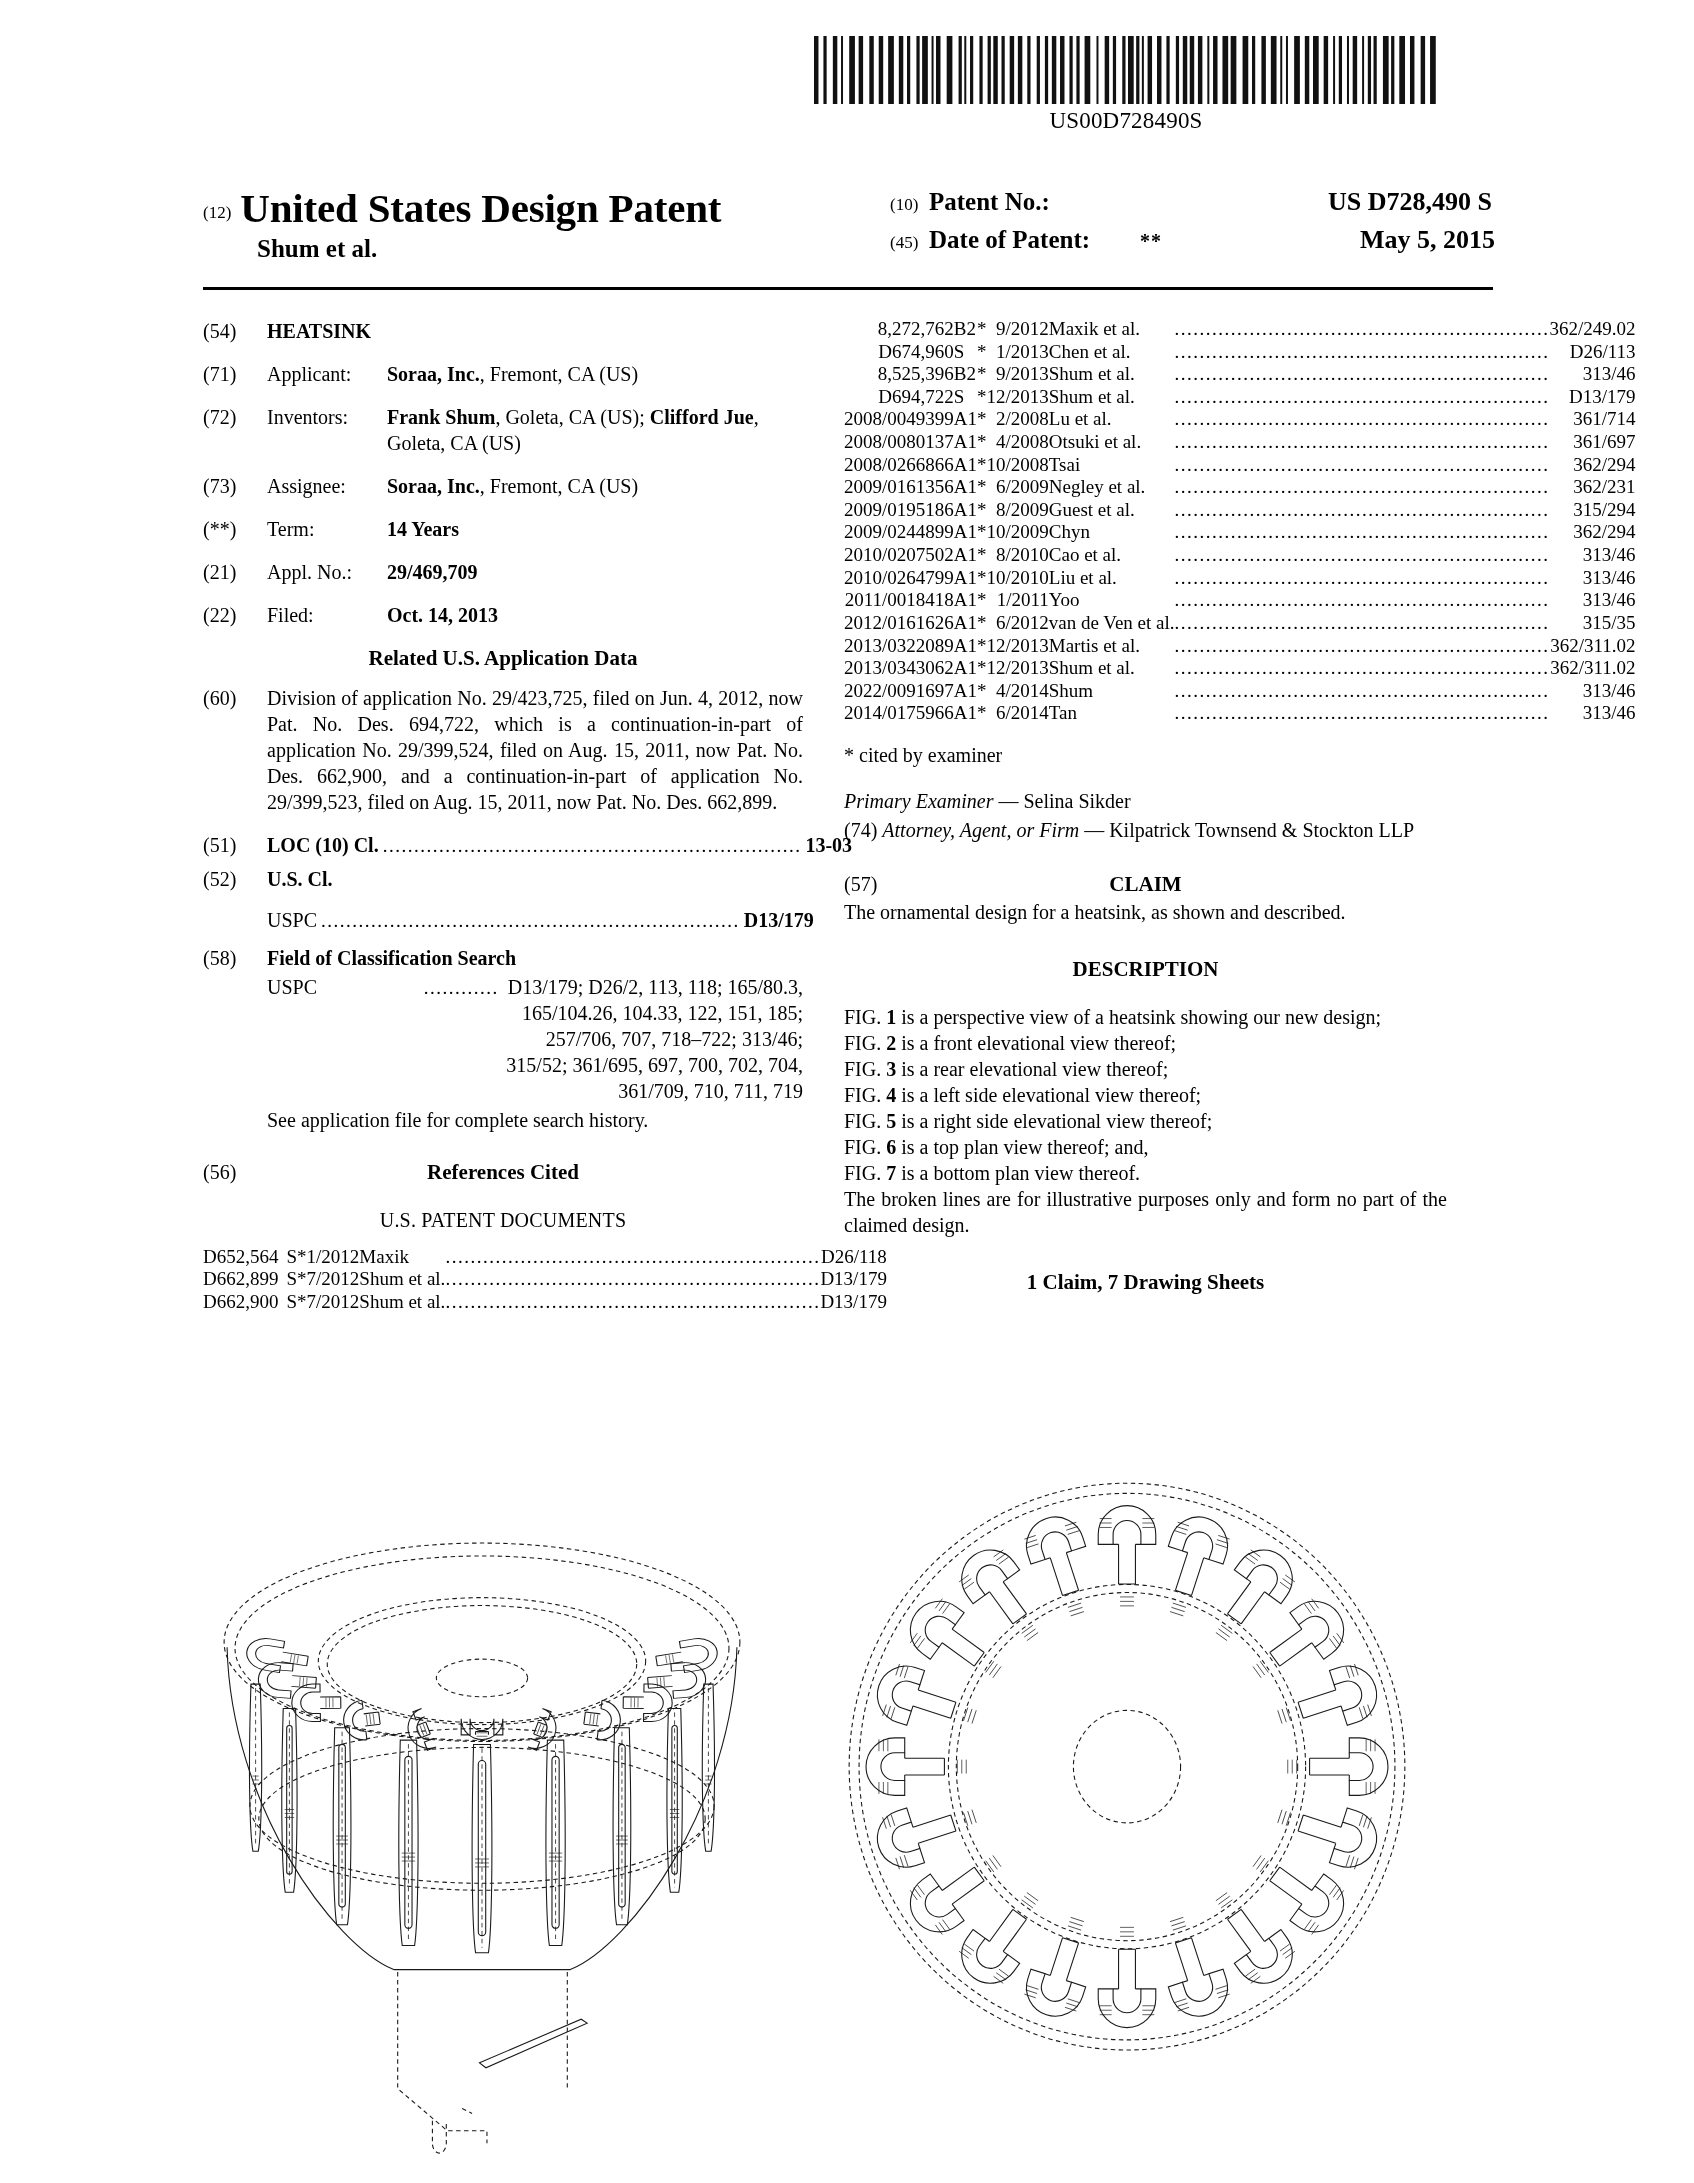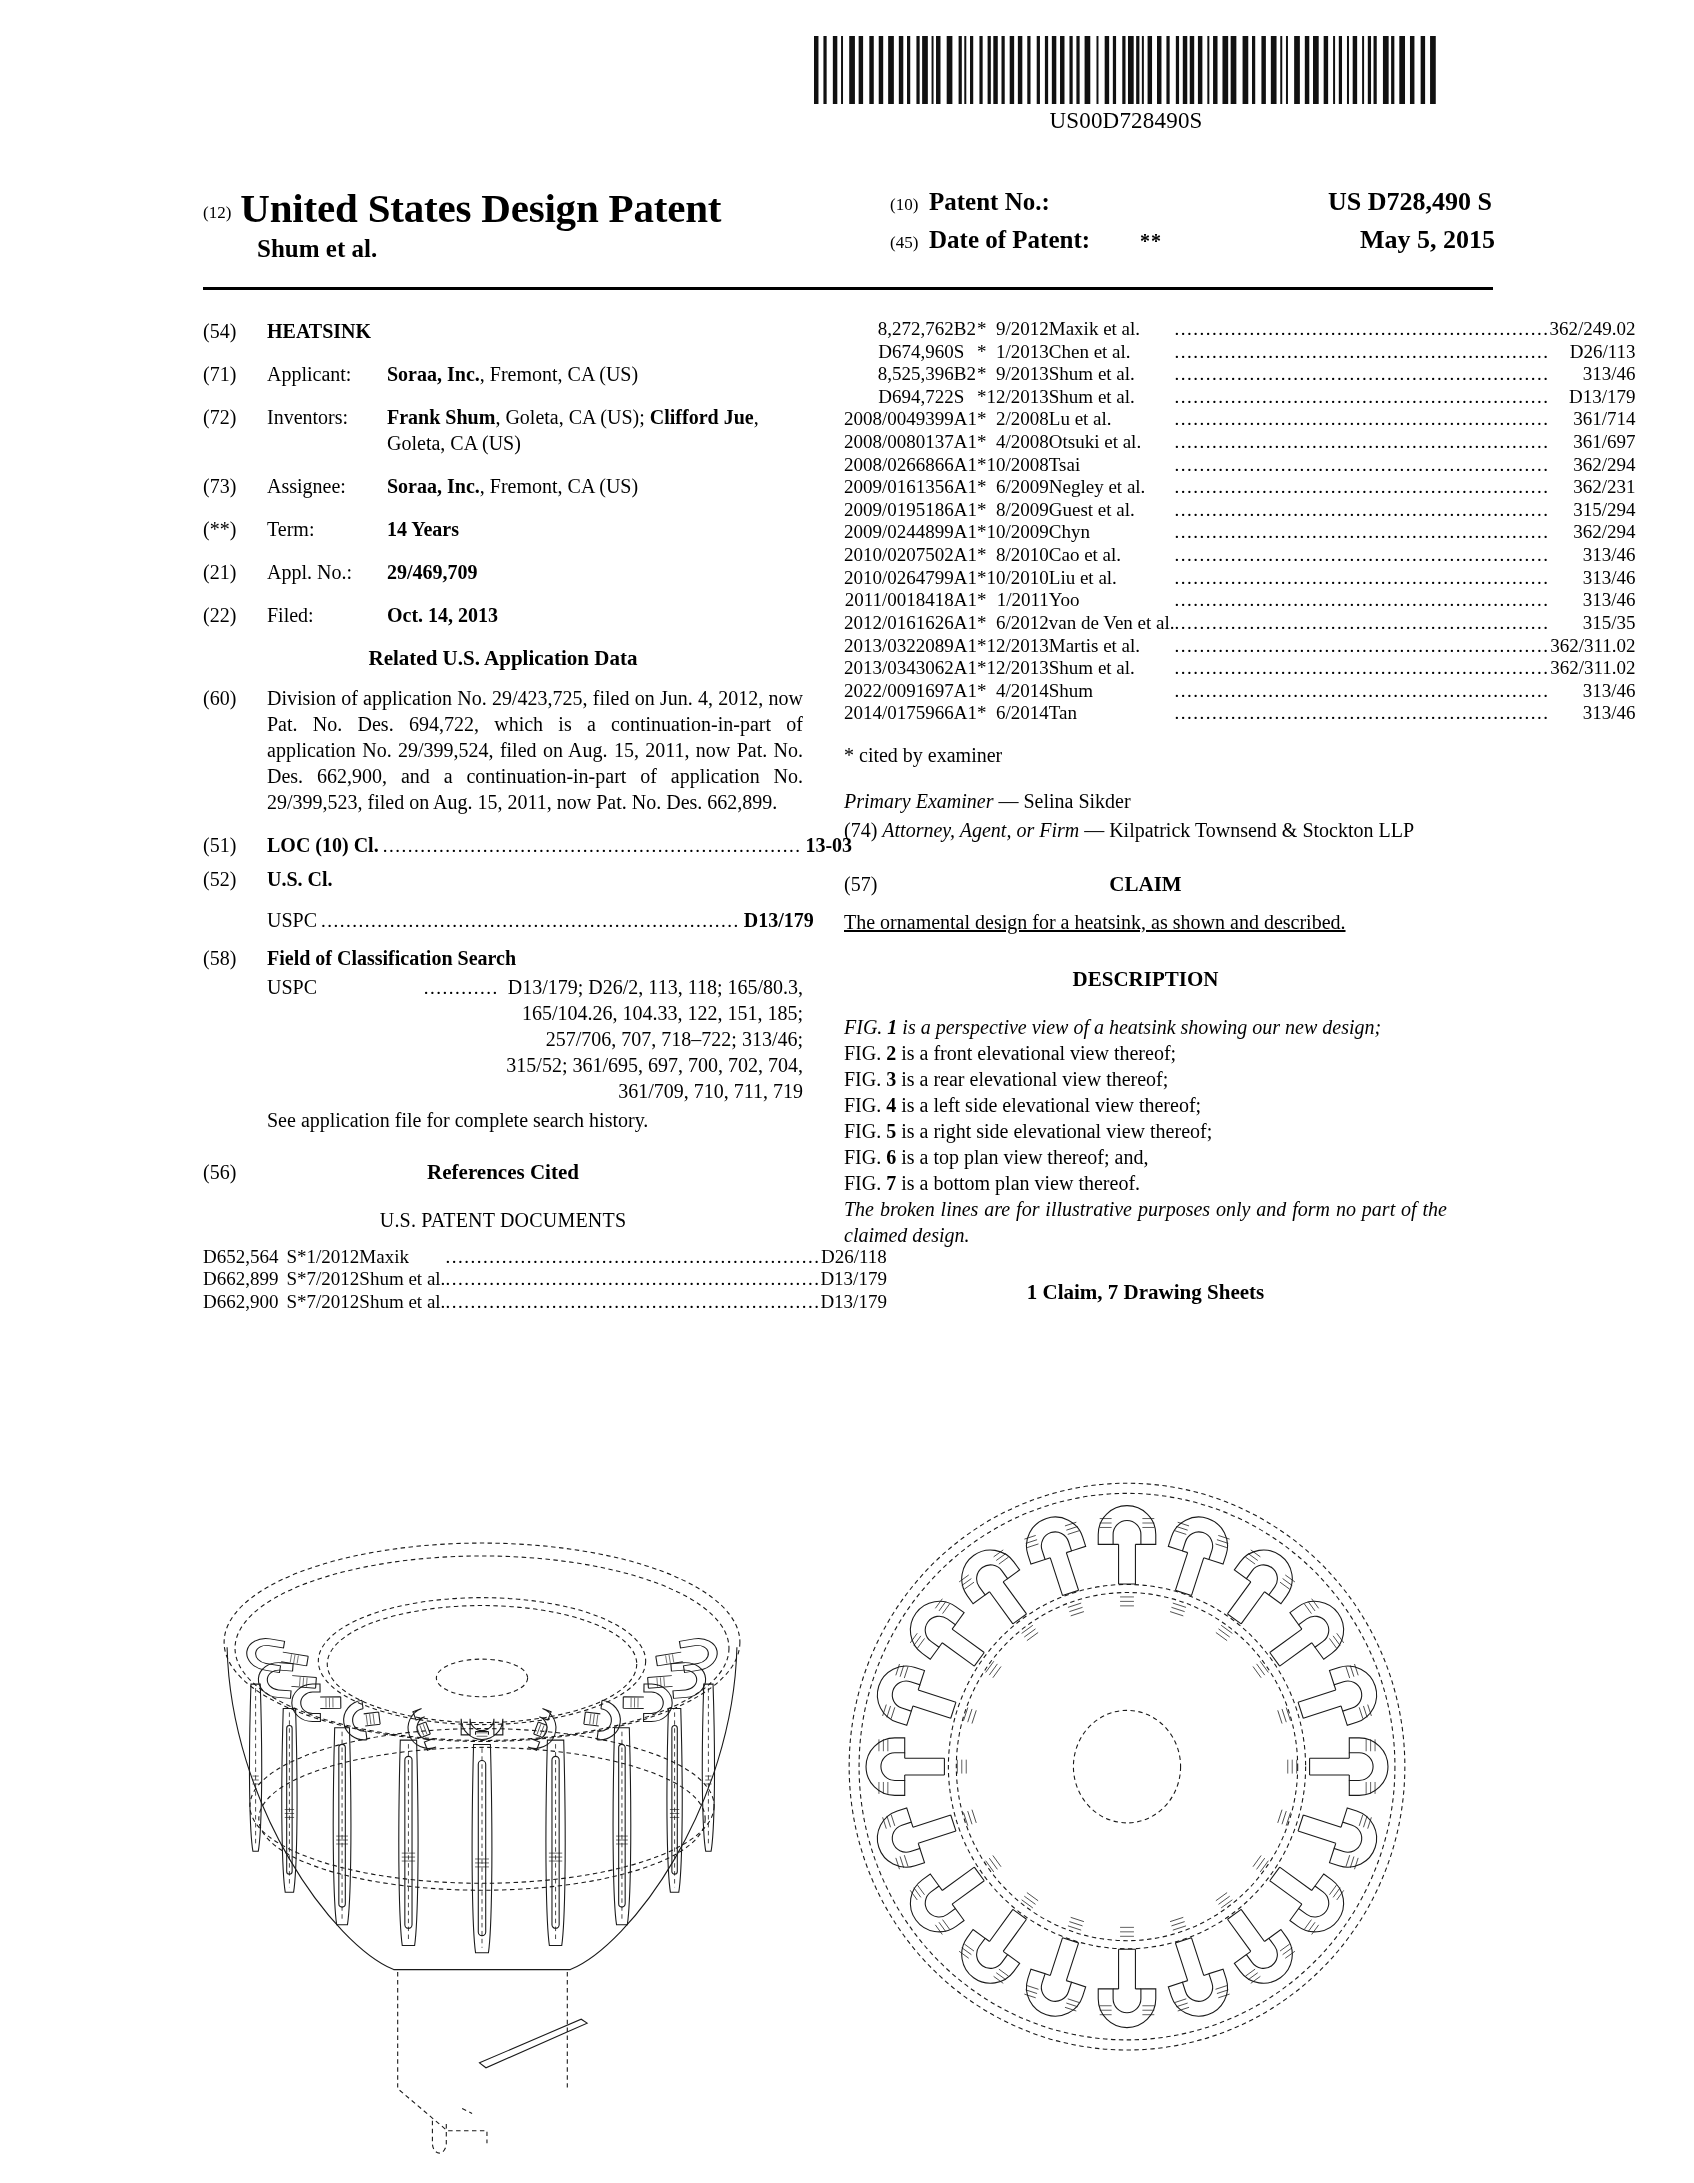--- a/index.html
+++ b/index.html
@@ -259,37 +259,35 @@
   }
   .sec-head .sh-num { width: 64px; flex: none; }
   .sec-head .sh-title {
     flex: 1;
     text-align: center;
     font-weight: bold;
     font-size: 21px;
     padding-right: 64px;
   }
   .sec-body {
-    margin-top: 11px;
+    margin-top: 1px;
     text-align: justify;
     text-align-last: left;
-    text-decoration: underline;
   }
   .desc-head {
     text-align: center;
     font-weight: bold;
     font-size: 21px;
     margin-top: 31px;
   }
   .desc-body { margin-top: 20px; }
   .desc-body p { margin: 0; }
   .desc-body p.wrap {
     text-align: justify;
     text-align-last: left;
-    font-style: italic;
   }
   .sheets {
     text-align: center;
     font-weight: bold;
     font-size: 21px;
     margin-top: 31px;
   }
 
   
   .drawings {

